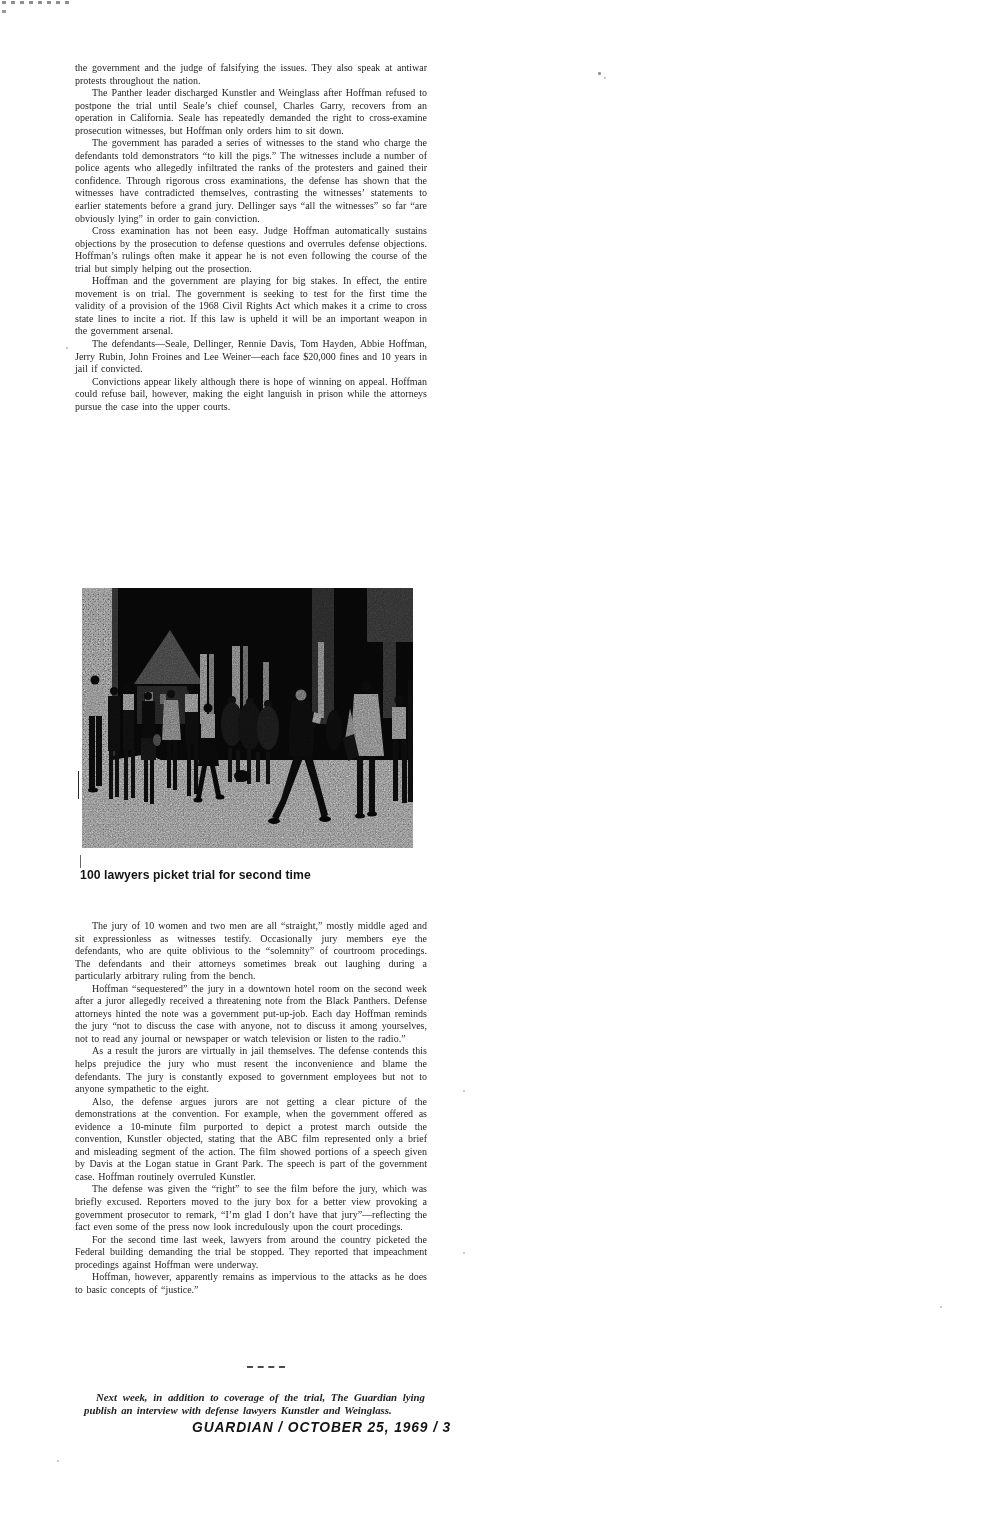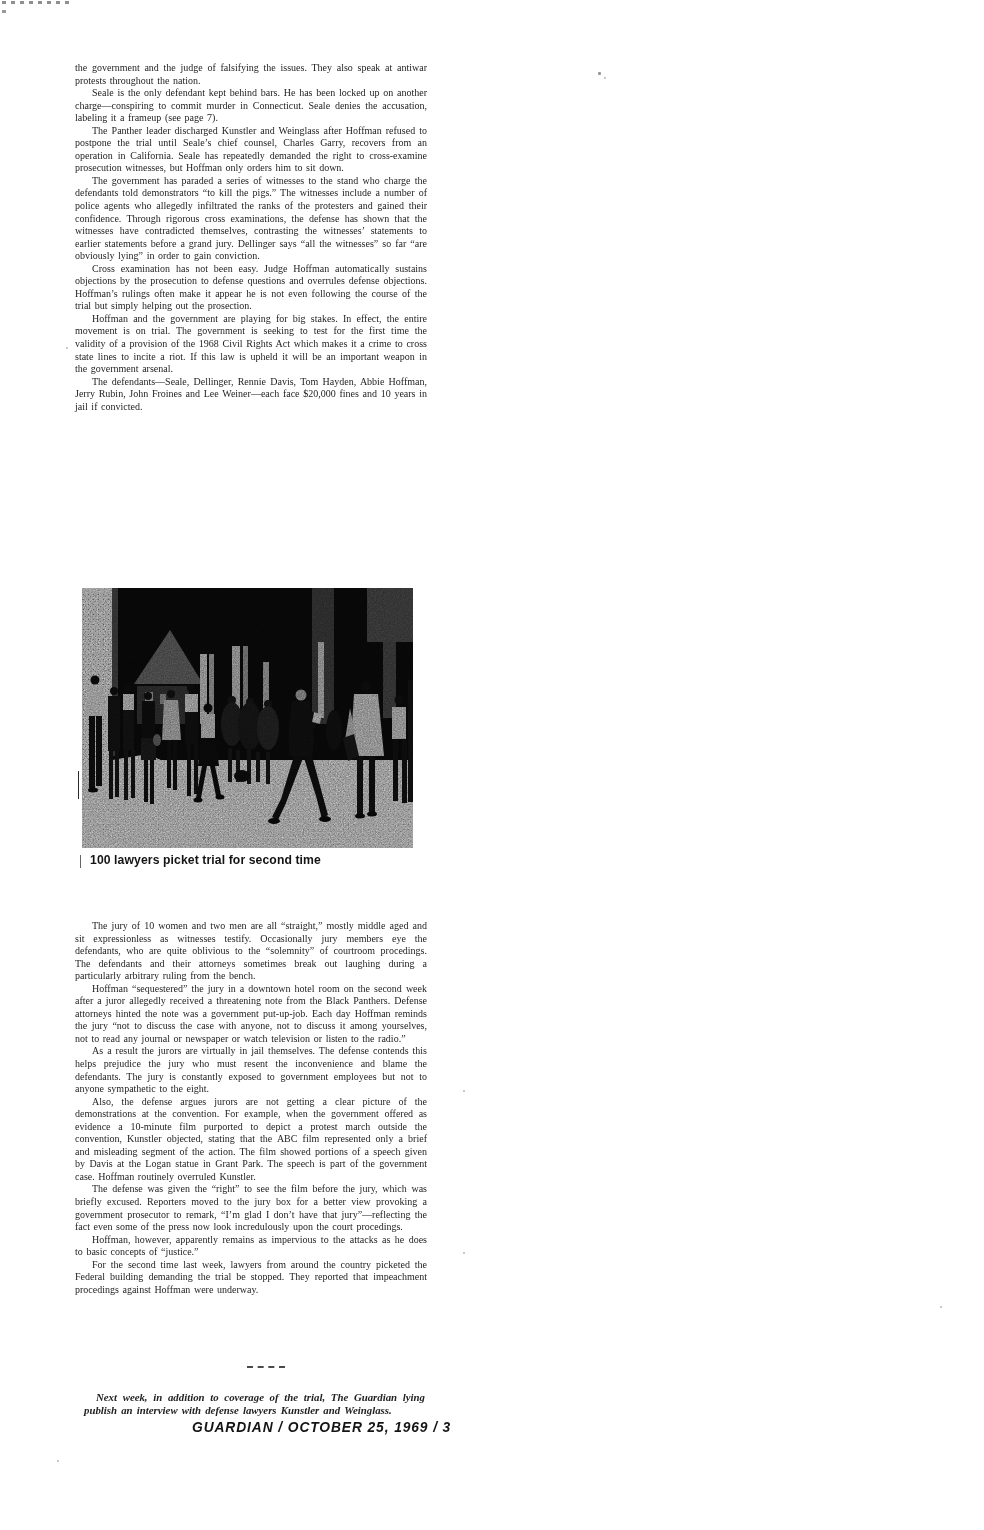--- a/index.html
+++ b/index.html
@@ -33,21 +33,21 @@
   .article-bottom{left:75px;top:888px;margin-top:32px;}
 
   .photo-wrap{
     position:absolute;left:82px;top:588px;width:331px;height:260px;
   }
   .fold-mark{
     position:absolute;left:78px;top:771px;width:1px;height:28px;background:#2a2a2a;
   }
 
   .caption-row{
-    position:absolute;left:80px;top:853px;display:flex;align-items:flex-start;
+    position:absolute;left:80px;top:853px;display:flex;align-items:flex-start;flex-direction:column;
   }
   .caption-tick{width:1px;height:13px;background:#666;margin-right:9px;margin-top:2px;}
   .caption{
     font-family:"Liberation Sans", sans-serif;
     font-weight:bold;font-size:12.2px;color:#141414;letter-spacing:0.1px;
   }
 
   .divider{
     position:absolute;left:247px;top:1366px;width:38px;height:0;
     border-top:2px dashed #4a4a4a;
@@ -82,26 +82,26 @@
     <span></span>
     <span></span>
     <span></span>
     <span></span>
     <span></span>
 </div>
 <div class="perf-single"></div>
 
 <div class="article article-top">
   <p class="no-indent">the government and the judge of falsifying the issues. They also speak at antiwar protests throughout the nation.</p>
-  <p>Seale is the only defendant kept behind bars. He has been locked up on another charge—conspiring to commit murder in Connecticut. Seale denies the accusation, labeling it a frameup (see page 7).</p>
   <p>The Panther leader discharged Kunstler and Weinglass after Hoffman refused to postpone the trial until Seale’s chief counsel, Charles Garry, recovers from an operation in California. Seale has repeatedly demanded the right to cross-examine prosecution witnesses, but Hoffman only orders him to sit down.</p>
   <p>The government has paraded a series of witnesses to the stand who charge the defendants told demonstrators “to kill the pigs.” The witnesses include a number of police agents who allegedly infiltrated the ranks of the protesters and gained their confidence. Through rigorous cross examinations, the defense has shown that the witnesses have contradicted themselves, contrasting the witnesses’ statements to earlier statements before a grand jury. Dellinger says “all the witnesses” so far “are obviously lying” in order to gain conviction.</p>
   <p>Cross examination has not been easy. Judge Hoffman automatically sustains objections by the prosecution to defense questions and overrules defense objections. Hoffman’s rulings often make it appear he is not even following the course of the trial but simply helping out the prosection.</p>
   <p>Hoffman and the government are playing for big stakes. In effect, the entire movement is on trial. The government is seeking to test for the first time the validity of a provision of the 1968 Civil Rights Act which makes it a crime to cross state lines to incite a riot. If this law is upheld it will be an important weapon in the government arsenal.</p>
   <p>The defendants—Seale, Dellinger, Rennie Davis, Tom Hayden, Abbie Hoffman, Jerry Rubin, John Froines and Lee Weiner—each face $20,000 fines and 10 years in jail if convicted.</p>
+  <p>Convictions appear likely although there is hope of winning on appeal. Hoffman could refuse bail, however, making the eight languish in prison while the attorneys pursue the case into the upper courts.</p>
 </div>
 
 <div class="photo-wrap">
   <svg width="331" height="260" viewBox="0 0 331 260" xmlns="http://www.w3.org/2000/svg">
     <defs>
       <pattern id="stip" width="5" height="5" patternUnits="userSpaceOnUse">
         <rect width="5" height="5" fill="#ffffff"></rect>
         <rect x="1" y="1" width="1" height="1" fill="#9c9c9c"></rect>
         <rect x="3" y="3" width="1" height="1" fill="#c2c2c2"></rect>
       </pattern>
@@ -223,22 +223,22 @@
   <div class="caption-tick"></div>
   <div class="caption">100 lawyers picket trial for second time</div>
 </div>
 
 <div class="article article-bottom">
   <p>The jury of 10 women and two men are all “straight,” mostly middle aged and sit expressionless as witnesses testify. Occasionally jury members eye the defendants, who are quite oblivious to the “solemnity” of courtroom procedings. The defendants and their attorneys sometimes break out laughing during a particularly arbitrary ruling from the bench.</p>
   <p>Hoffman “sequestered” the jury in a downtown hotel room on the second week after a juror allegedly received a threatening note from the Black Panthers. Defense attorneys hinted the note was a government put-up-job. Each day Hoffman reminds the jury “not to discuss the case with anyone, not to discuss it among yourselves, not to read any journal or newspaper or watch television or listen to the radio.”</p>
   <p>As a result the jurors are virtually in jail themselves. The defense contends this helps prejudice the jury who must resent the inconvenience and blame the defendants. The jury is constantly exposed to government employees but not to anyone sympathetic to the eight.</p>
   <p>Also, the defense argues jurors are not getting a clear picture of the demonstrations at the convention. For example, when the government offered as evidence a 10-minute film purported to depict a protest march outside the convention, Kunstler objected, stating that the ABC film represented only a brief and misleading segment of the action. The film showed portions of a speech given by Davis at the Logan statue in Grant Park. The speech is part of the government case. Hoffman routinely overruled Kunstler.</p>
   <p>The defense was given the “right” to see the film before the jury, which was briefly excused. Reporters moved to the jury box for a better view provoking a government prosecutor to remark, “I’m glad I don’t have that jury”—reflecting the fact even some of the press now look incredulously upon the court procedings.</p>
+  <p>For the second time last week, lawyers from around the country picketed the Federal building demanding the trial be stopped. They reported that impeachment procedings against Hoffman were underway.</p>
   <p>Hoffman, however,  apparently remains as impervious to the attacks as he does to basic concepts of “justice.”</p>
-  <p>For the second time last week, lawyers from around the country picketed the Federal building demanding the trial be stopped. They reported that impeachment procedings against Hoffman were underway.</p>
 </div>
 
 <div class="divider"></div>
 
 <div class="note">Next week, in addition to coverage of the trial, The Guardian lying publish an interview with defense lawyers Kunstler and Weinglass.</div>
 
 <div class="footer">GUARDIAN / OCTOBER 25, 1969 / 3</div>
 
 <div class="speck" style="left:598px;top:72px;"></div>
 <div class="speck s2" style="left:604px;top:77px;"></div>

